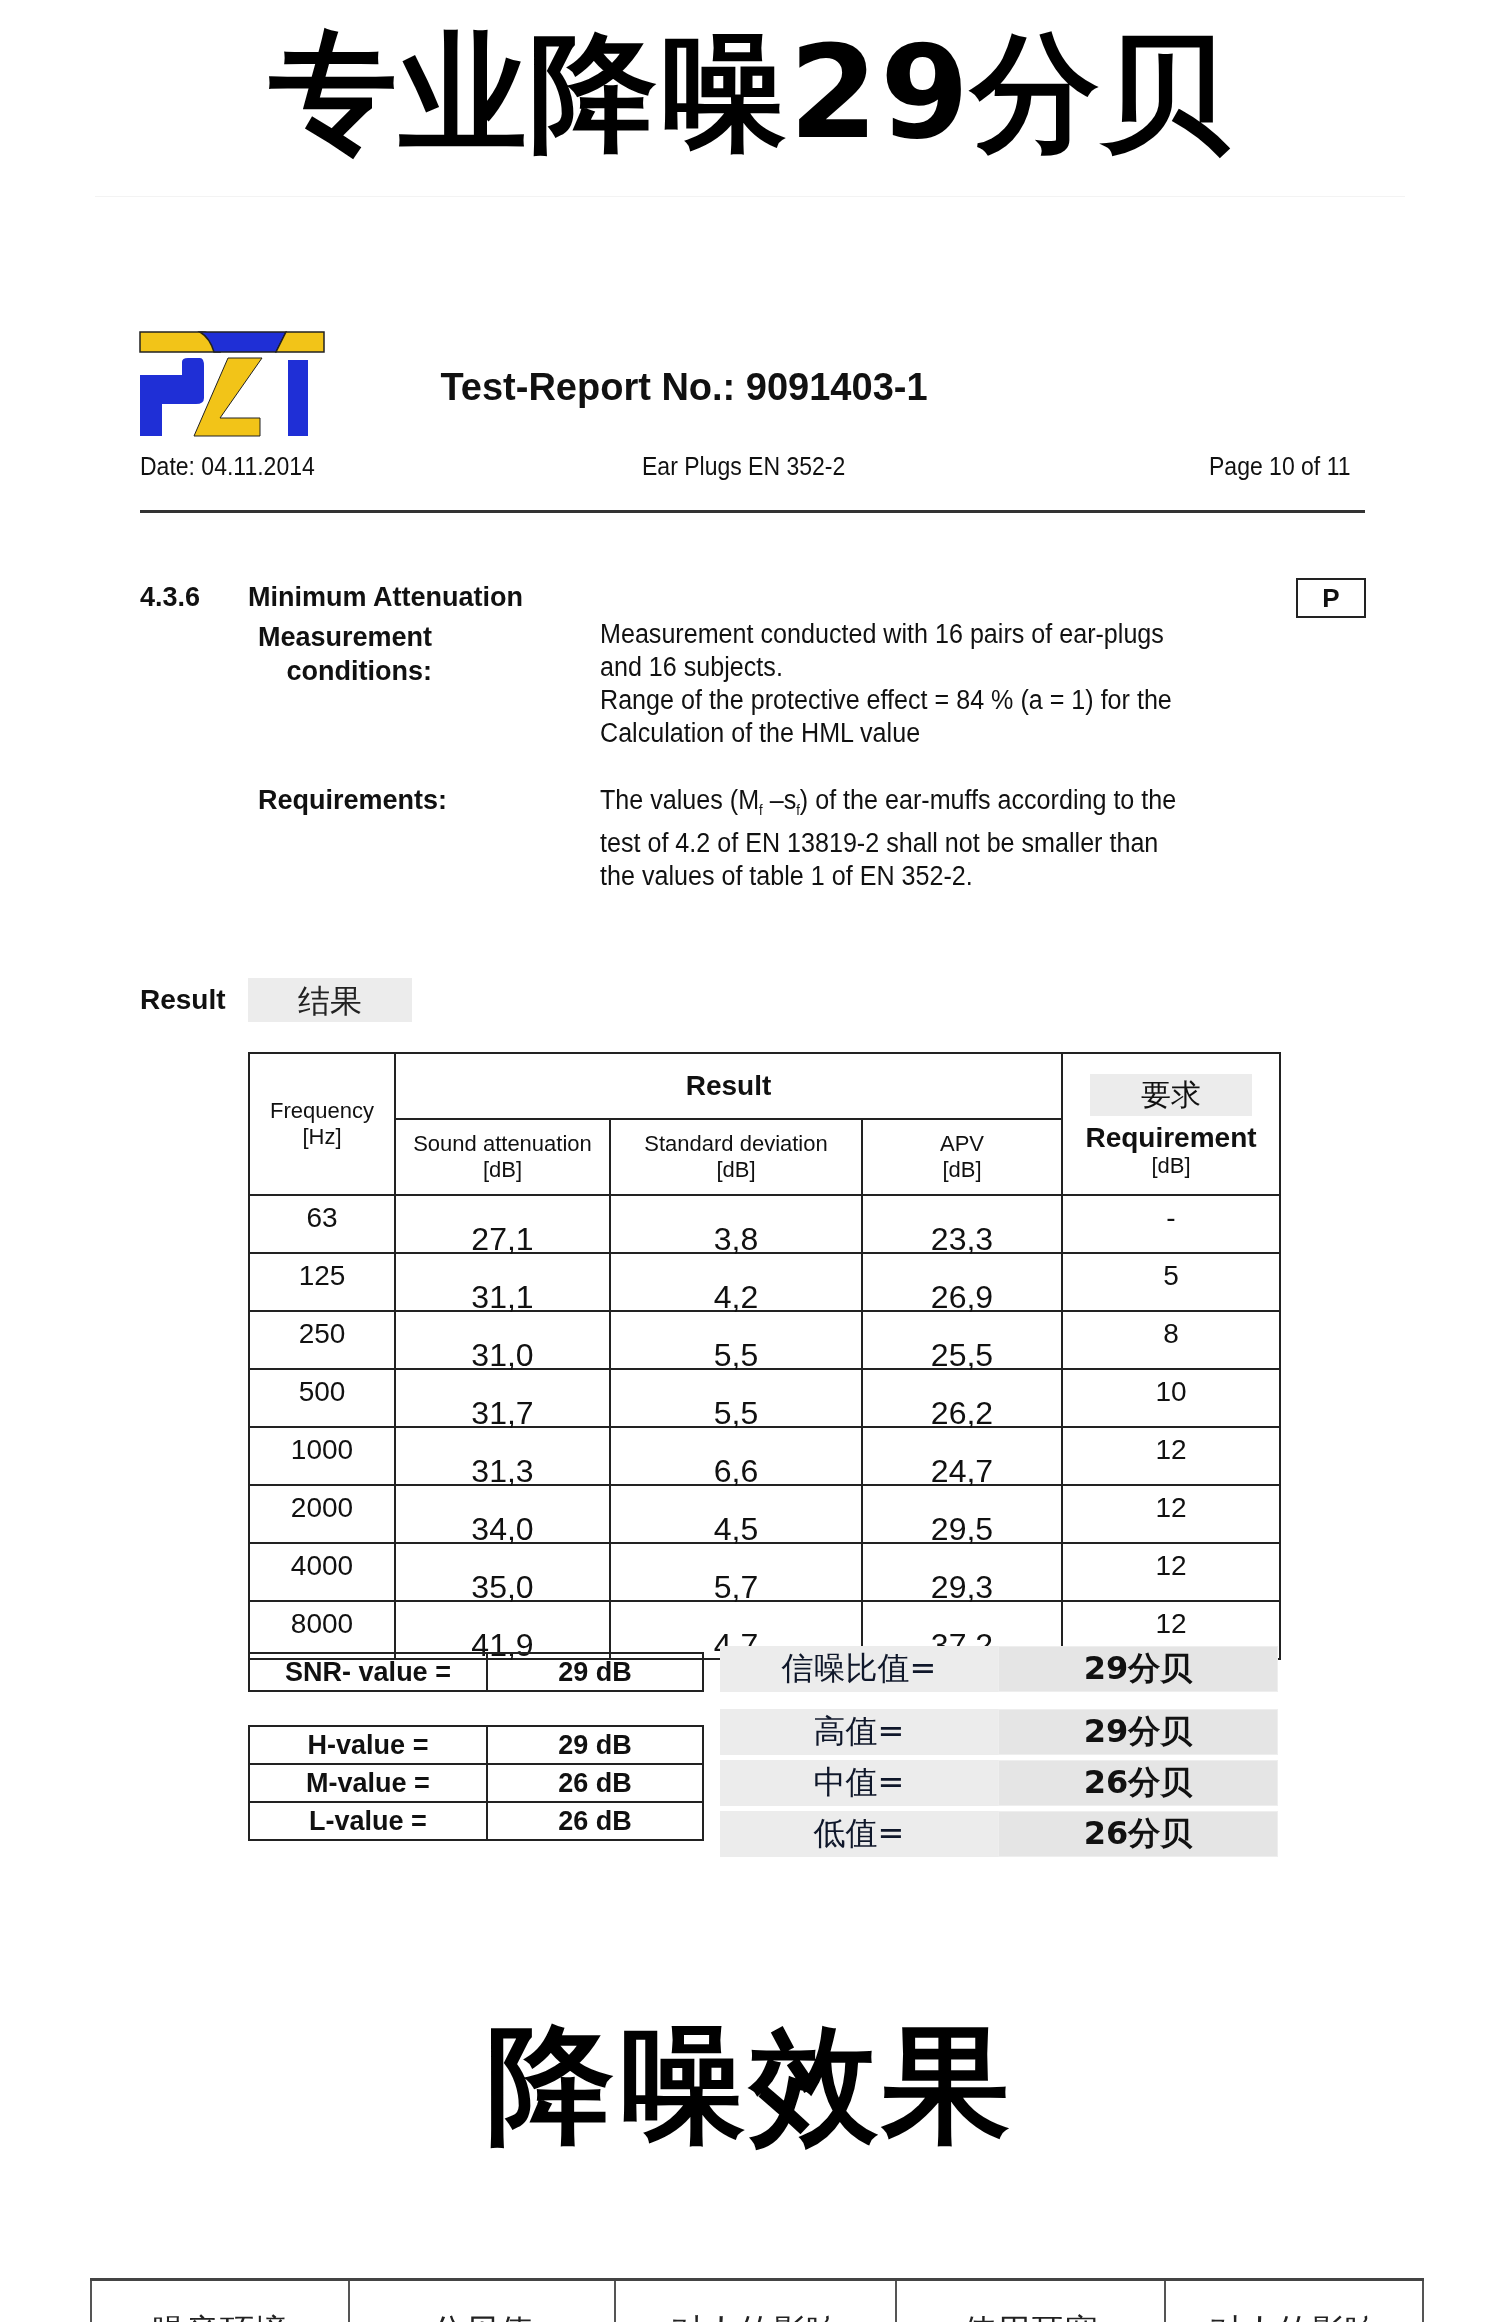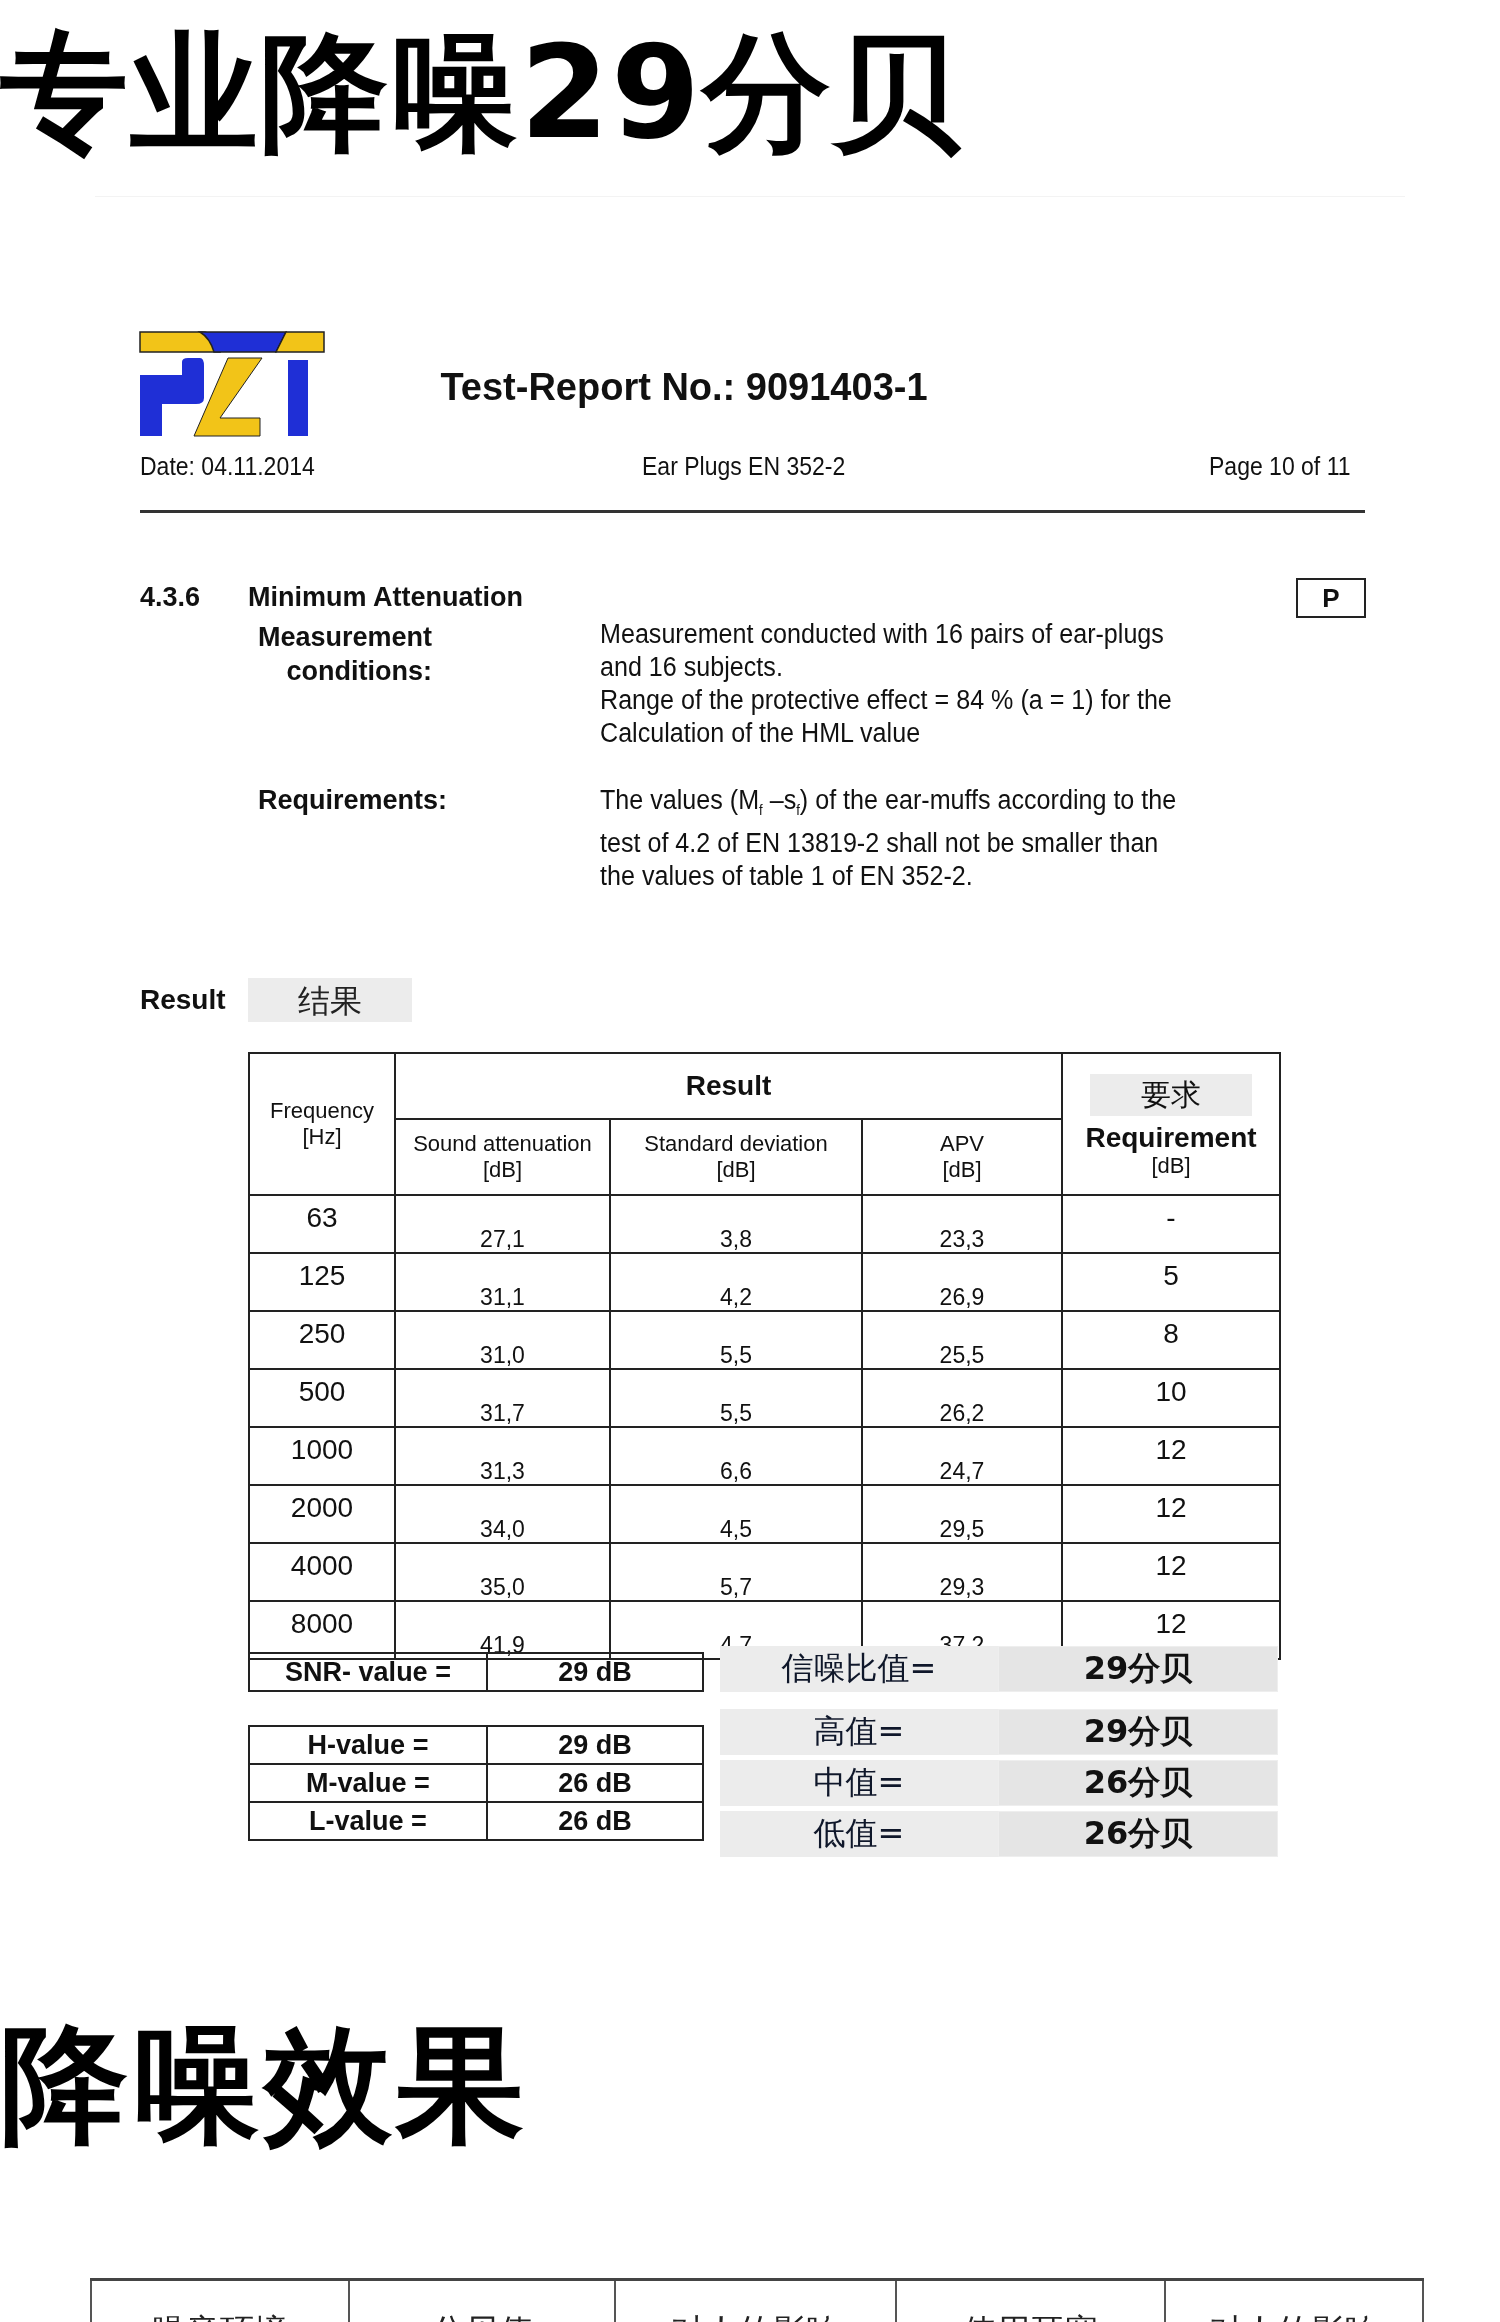--- a/index.html
+++ b/index.html
@@ -1,18 +1,18 @@
 <!DOCTYPE html>
 <html><head>
 <meta charset="utf-8">
 <style>
   html, body { margin:0; padding:0; background:#ffffff; }
   body { width:1500px; height:2322px; position:relative; overflow:hidden; font-family:"Liberation Sans", sans-serif; color:#111; }
   .abs { position:absolute; }
-  .big-title { left:0; width:1500px; text-align:left; font-family:"DejaVu Sans", sans-serif; font-weight:bold; color:#000; }
+  .big-title { left:0; width:1500px; text-align:center; font-family:"DejaVu Sans", sans-serif; font-weight:bold; color:#000; }
   #title1 { top:18px; font-size:128px; line-height:150px; letter-spacing:2px; }
   #title2 { top:2010px; font-size:128px; line-height:150px; letter-spacing:4px; }
   .divider-faint { left:95px; width:1310px; height:1px; background:#f3f3f3; top:196px; }
 
   
   #logo { left:138px; top:330px; width:188px; height:110px; }
 
   .hdr-title { left:0; width:1328px; top:366px; text-align:center; font-weight:bold; font-size:38px; padding-left:40px; box-sizing:border-box; }
   .hdr-meta { top:452px; font-size:25px; transform:scaleX(0.92); transform-origin:left; }
   #hdr-date { left:140px; }
@@ -37,21 +37,21 @@
   
   #main-table { left:248px; top:1052px; border-collapse:collapse; }
   #main-table td, #main-table th { border:2.5px solid #222; padding:0; text-align:center; font-weight:normal; }
   #main-table .h-freq { width:144px; font-size:22px; line-height:26px; vertical-align:middle; }
   #main-table .h-result { height:64px; font-size:28px; font-weight:bold; }
   #main-table .h-sub { height:74px; font-size:22px; line-height:26px; }
   #main-table .h-req { width:216px; font-size:26px; }
   .req-cn { display:inline-block; width:162px; height:42px; background:#ececec; font-size:30px; line-height:42px; font-family:"DejaVu Sans", sans-serif; font-weight:normal; margin-top:4px; }
   .req-en { font-weight:bold; font-size:28px; line-height:32px; margin-top:6px; }
   .req-unit { font-size:22px; line-height:24px; }
-  #main-table tbody td { height:50px; font-size:23px; position:relative; }
+  #main-table tbody td { height:50px; font-size:32px; position:relative; }
   #main-table tbody td.freq { font-size:28px; vertical-align:top; padding-top:6px; }
   #main-table tbody td.val { vertical-align:bottom; padding-bottom:0; line-height:26px; }
   #main-table tbody td.req { vertical-align:top; padding-top:6px; font-size:28px; }
 
   
   .val-table { border-collapse:collapse; left:248px; }
   .val-table td { border:2.5px solid #222; height:36px; font-size:27px; font-weight:bold; text-align:center; padding:0; }
   .val-table td.k { width:236px; }
   .val-table td.v { width:214px; }
   #snr-table { top:1652px; }

